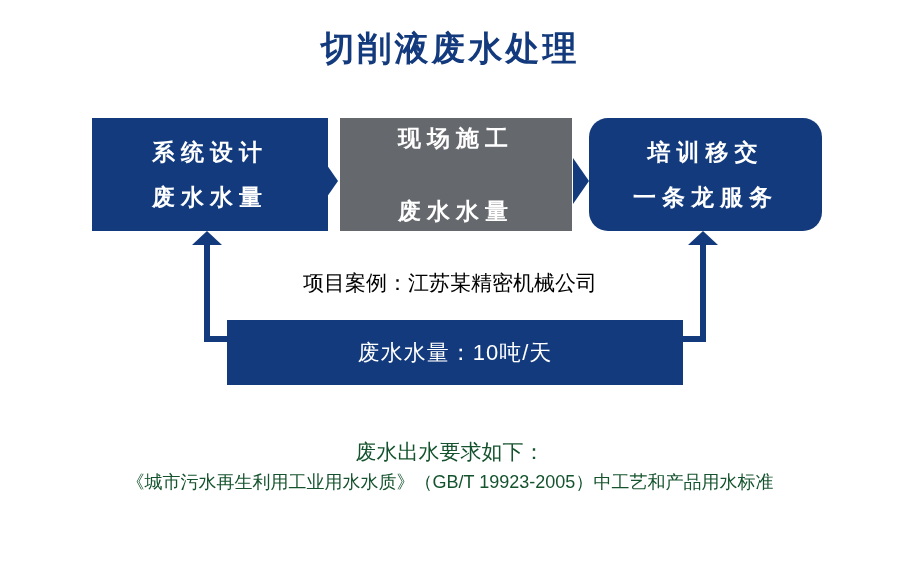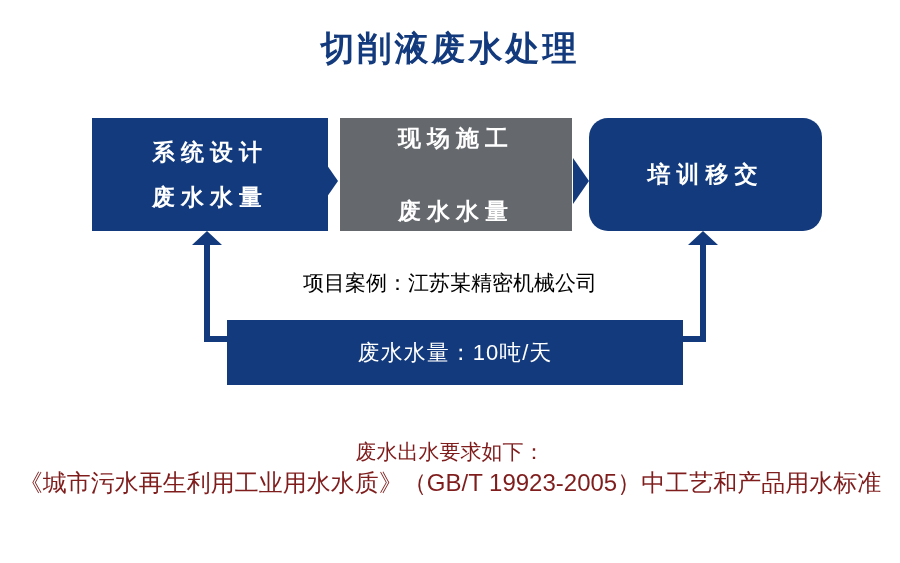--- a/index.html
+++ b/index.html
@@ -59,24 +59,24 @@
   .arrow-up-left{left:192px;}
   .arrow-up-right{left:688px;}
   .volume-box{
     position:absolute;left:227px;top:320px;width:456px;height:65px;
     background:var(--blue);
     display:flex;justify-content:center;align-items:center;
     color:#ffffff;font-size:22px;letter-spacing:1px;
   }
   .requirements{
     position:absolute;left:0;top:436px;width:900px;
-    text-align:center;color:#7f1d1d;line-height:31px;
+    text-align:center;color:#14532d;line-height:31px;
   }
   .req-line1{font-size:21px;}
-  .req-line2{font-size:24px;}
+  .req-line2{font-size:18px;}
 </style>
 </head>
 <body>
 
 <div class="canvas">
 
   <div class="title">切削液废水处理</div>
 
   <div class="step step-blue step1">
     <span>系统设计</span>
@@ -87,20 +87,21 @@
 
   <div class="step step-gray step2">
     <span>现场施工</span>
     <span>废水水量</span>
   </div>
 
   <div class="chevron chevron2"></div>
 
   <div class="step step-blue step3">
     <span>培训移交</span>
+    <span>一条龙服务</span>
   </div>
 
   <div class="case-label">项目案例：江苏某精密机械公司</div>
 
   <div class="arrow-up arrow-up-left"></div>
   <div class="vline vline-left"></div>
   <div class="hline hline-left"></div>
 
   <div class="arrow-up arrow-up-right"></div>
   <div class="vline vline-right"></div>

